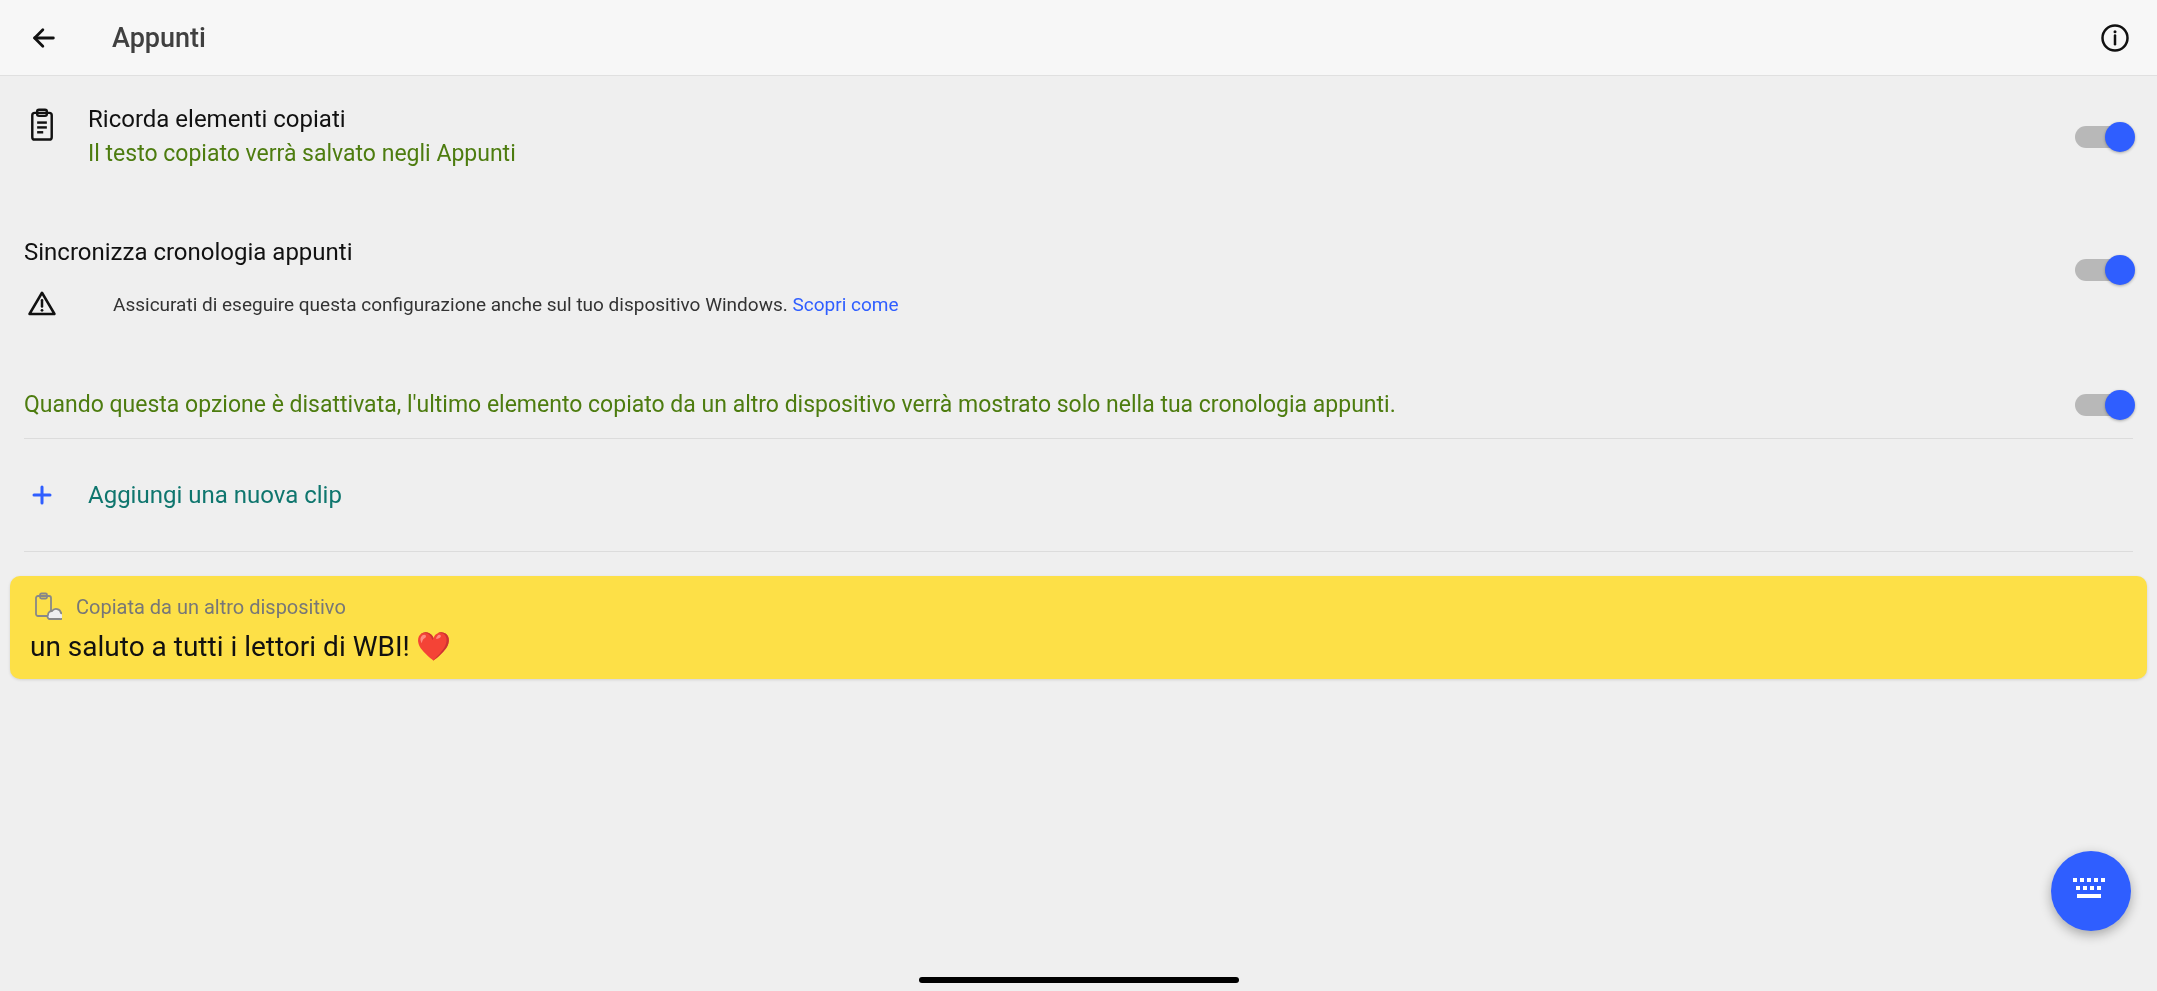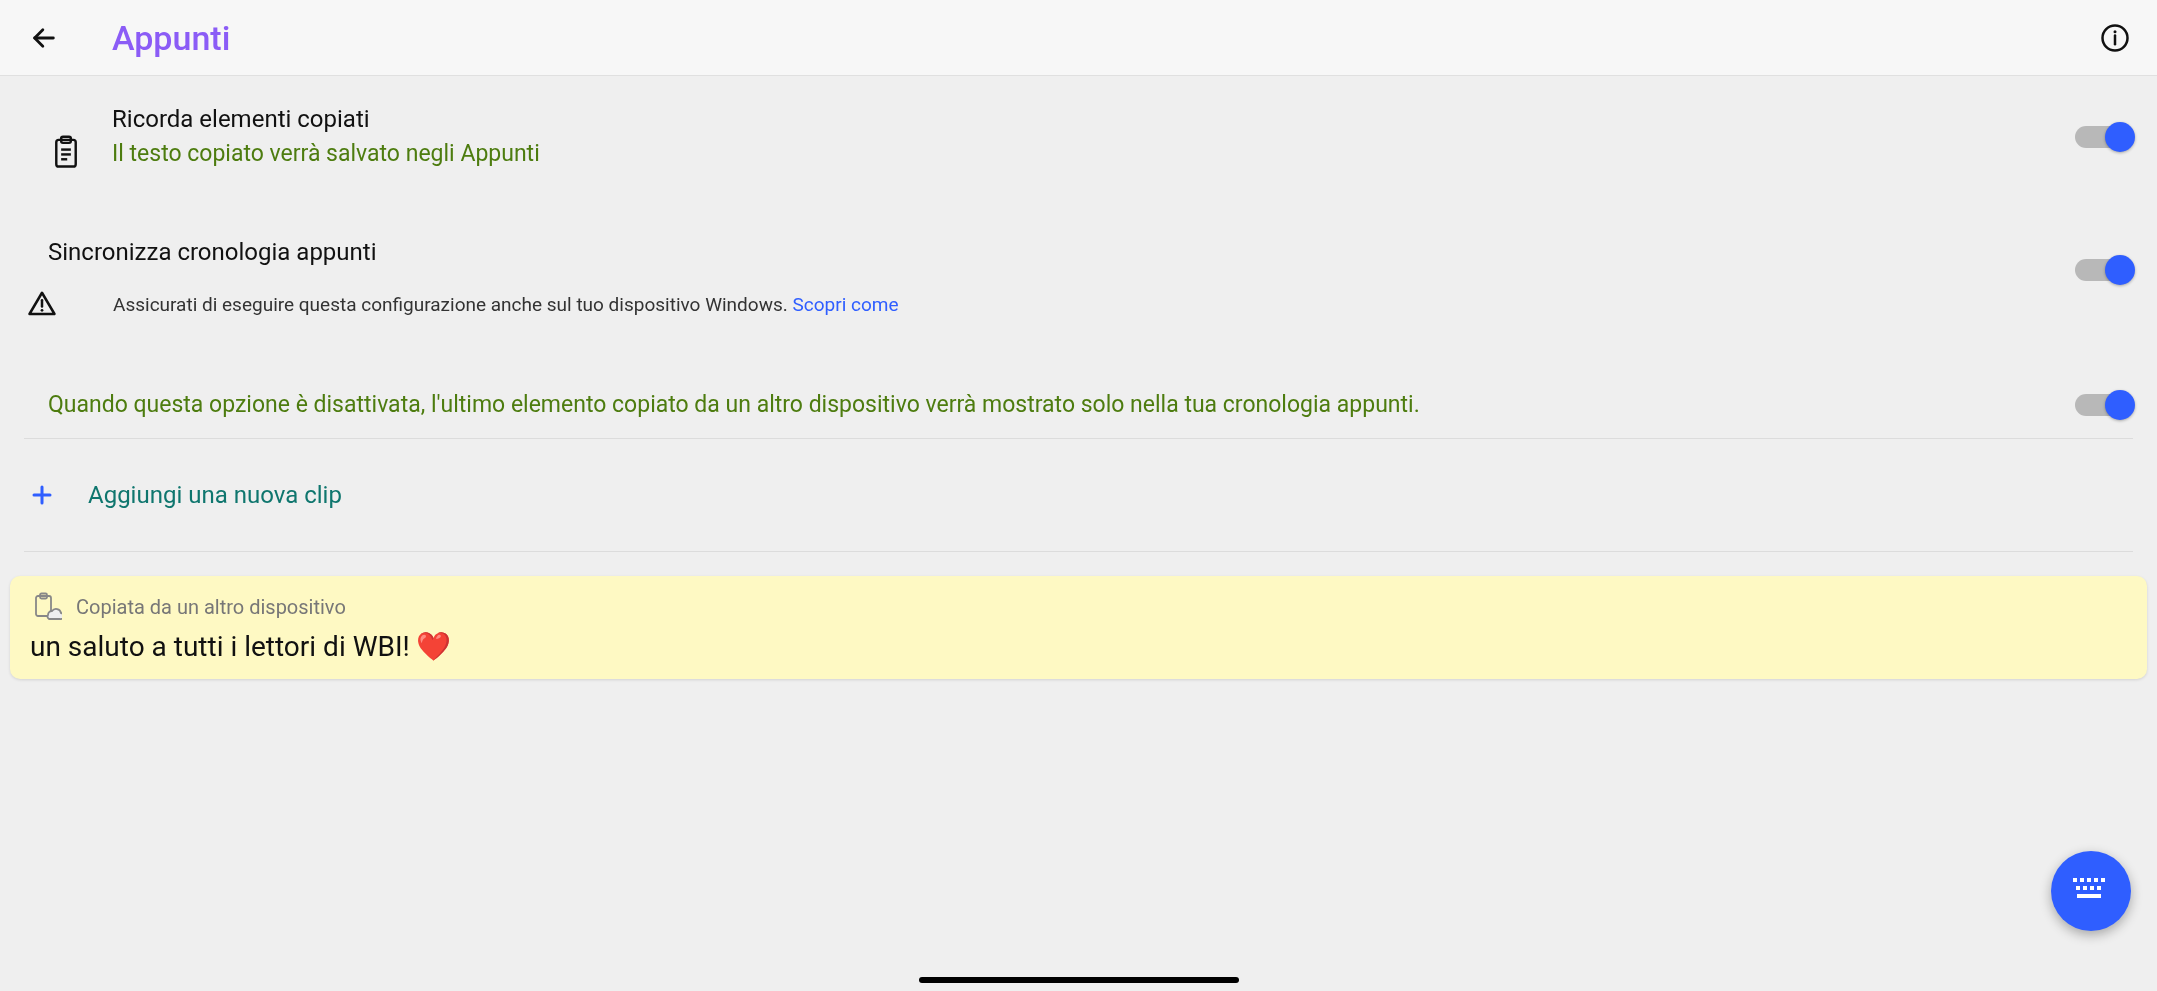--- a/index.html
+++ b/index.html
@@ -23,45 +23,44 @@
   .back-btn {
     width: 40px;
     height: 40px;
     display: flex;
     align-items: center;
     justify-content: center;
     cursor: pointer;
     margin-right: 48px;
   }
   .header-title {
-    font-size: 34px;
+    font-size: 27px;
     font-weight: 500;
-    color: #8b5cf6;
+    color: #404040;
   }
   .info-btn {
     position: absolute;
     right: 24px;
     width: 36px;
     height: 36px;
     display: flex;
     align-items: center;
     justify-content: center;
     cursor: pointer;
   }
 
   .content {
     padding: 10px 24px 24px 24px;
   }
 
   .row {
     display: flex;
-    align-items: flex-end;
+    align-items: flex-start;
     padding: 18px 0;
     position: relative;
-    margin-left: 24px;
   }
   .row-icon {
     width: 36px;
     flex-shrink: 0;
     display: flex;
     align-items: flex-start;
     justify-content: center;
     margin-right: 28px;
     margin-top: 4px;
   }
@@ -154,21 +153,21 @@
     align-items: center;
     justify-content: center;
     margin-right: 28px;
   }
   .add-label {
     font-size: 24px;
     color: #0f766e;
   }
 
   .clip-card {
-    background: #fef9c3;
+    background: #fde047;
     border-radius: 10px;
     box-shadow: 0 1px 3px rgba(0,0,0,0.12);
     padding: 16px 20px;
     margin: 24px -14px 0 -14px;
   }
   .clip-meta {
     display: flex;
     align-items: center;
     margin-bottom: 8px;
   }

